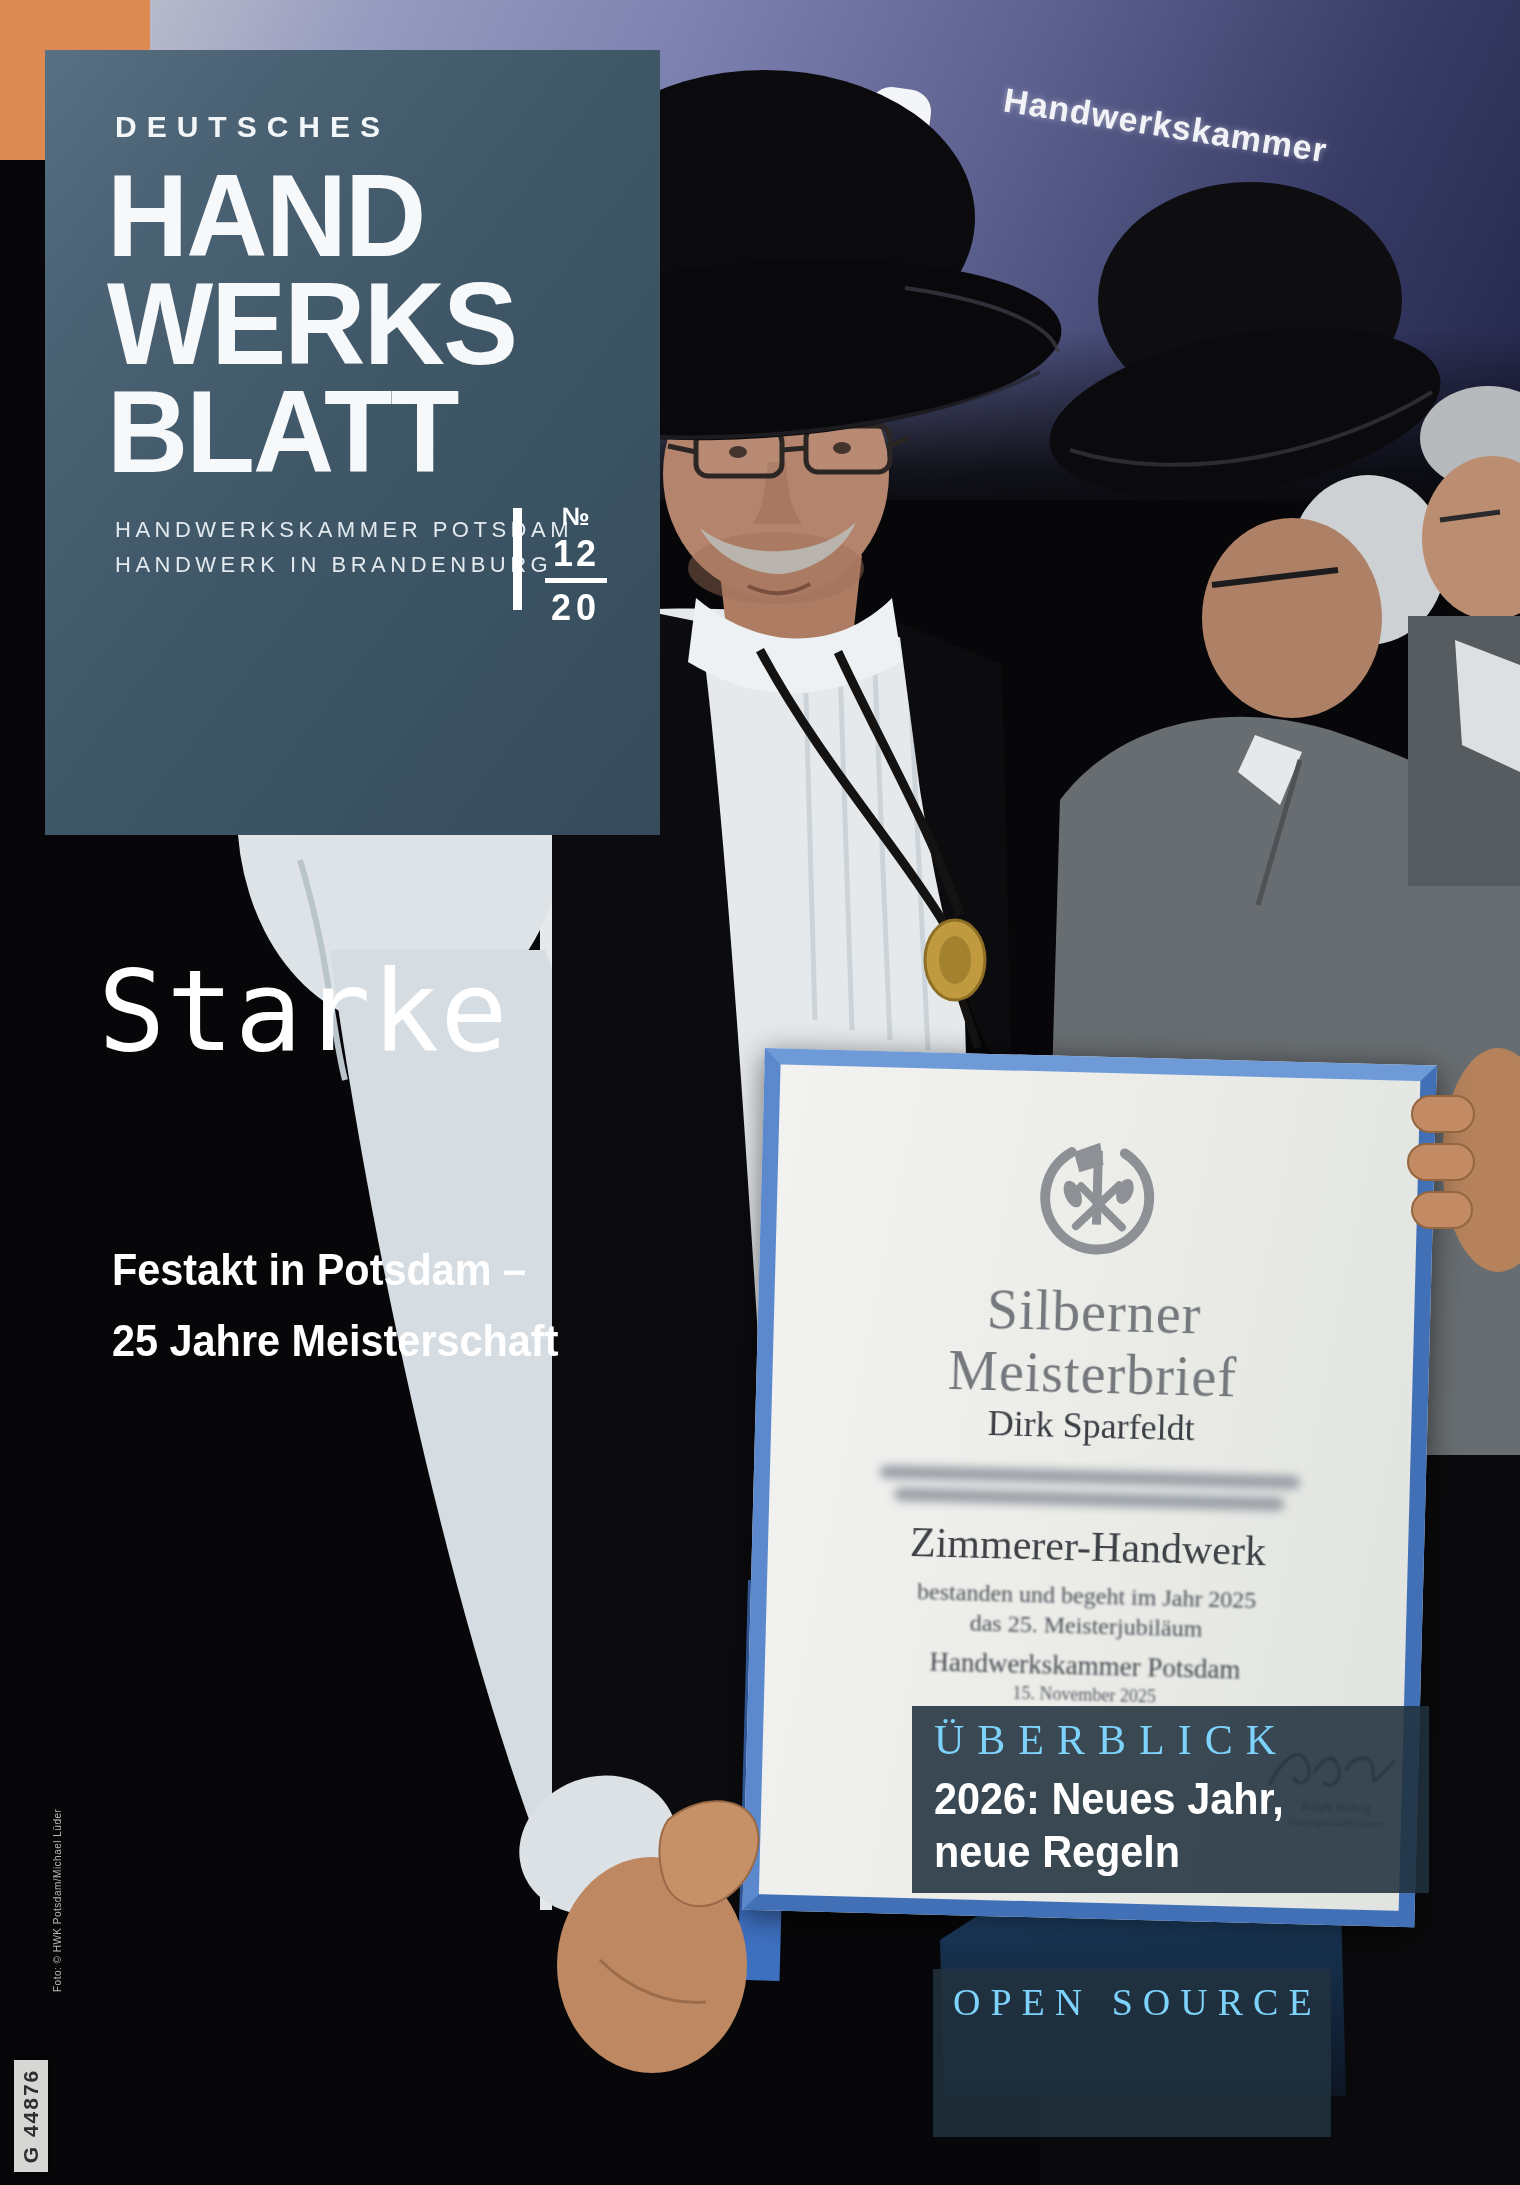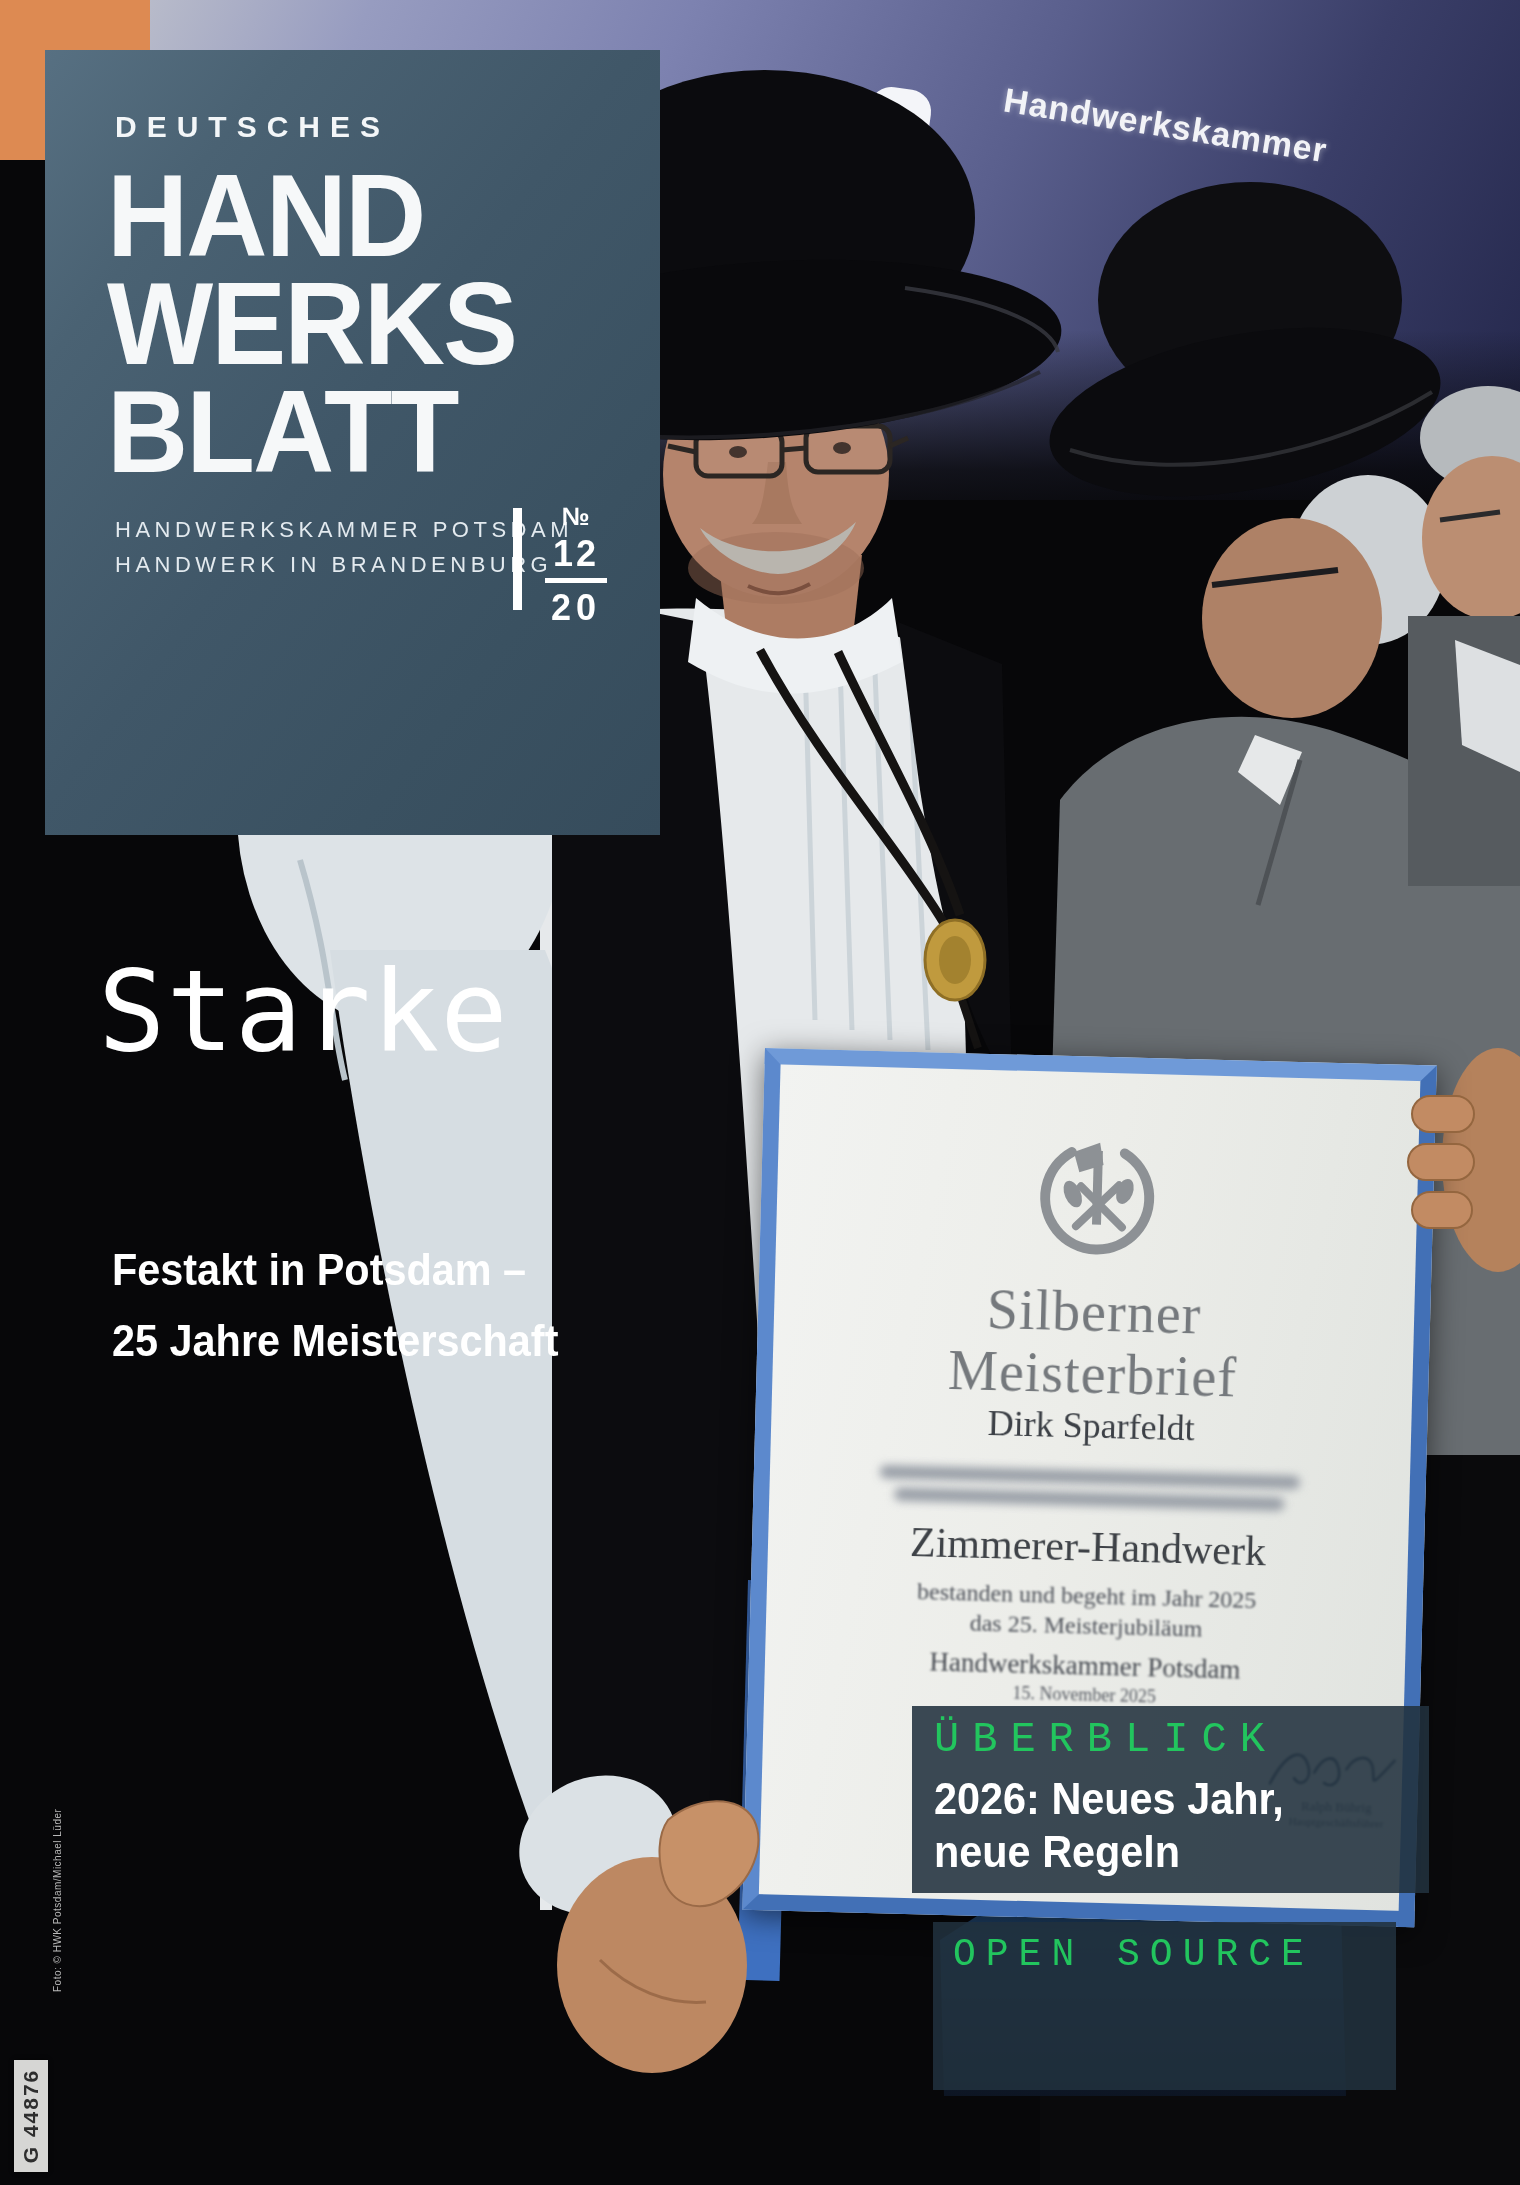--- a/index.html
+++ b/index.html
@@ -91,27 +91,27 @@
   .cert-date{position:absolute;left:0;top:612px;width:100%;
     font-size:18px;color:#565a62;filter:blur(1px);}
   .cert-sign{position:absolute;left:490px;top:660px;width:170px;text-align:center;
     color:#5a6173;filter:blur(.8px);}
   .cert-sign .sig-name{font-size:13px;margin-top:-4px;}
   .cert-sign .sig-title{font-size:11px;margin-top:1px;}
 
   
   .teaser{background:var(--overlay-bg,rgba(33,49,61,0.88));color:#fff;z-index:20;}
   .teaser .tag{
-    font-family:Liberation Mono, monospace;font-weight:400;color:#22c55e;white-space:nowrap;
+    font-family:Liberation Serif, serif;font-weight:400;color:#7dd3fc;white-space:nowrap;
   }
   .teaser .tline{font-weight:bold;white-space:nowrap;transform:scaleX(.92);transform-origin:left top;}
   .teaser-1{left:912px;top:1706px;width:517px;height:187px;padding:10px 0 0 22px;}
   .teaser-1 .tag{font-size:42px;letter-spacing:13px;}
   .teaser-1 .tlines{margin-top:8px;line-height:53px;font-size:45px;}
-  .teaser-2{left:933px;top:1922px;width:463px;height:168px;padding:11px 0 0 20px;}
+  .teaser-2{left:933px;top:1969px;width:398px;height:168px;padding:11px 0 0 20px;}
   .teaser-2 .tag{font-size:38px;letter-spacing:10px;}
   .teaser-2 .tlines{margin-top:9px;line-height:50px;font-size:37px;}
 
   
   .photo-credit{
     left:52px;top:1992px;transform:rotate(-90deg);transform-origin:left top;
     font-size:10px;color:#b9b9b9;letter-spacing:.5px;white-space:nowrap;z-index:30;
   }
   .postal{
     left:14px;top:2060px;width:34px;height:112px;background:#d6d6d4;z-index:30;

